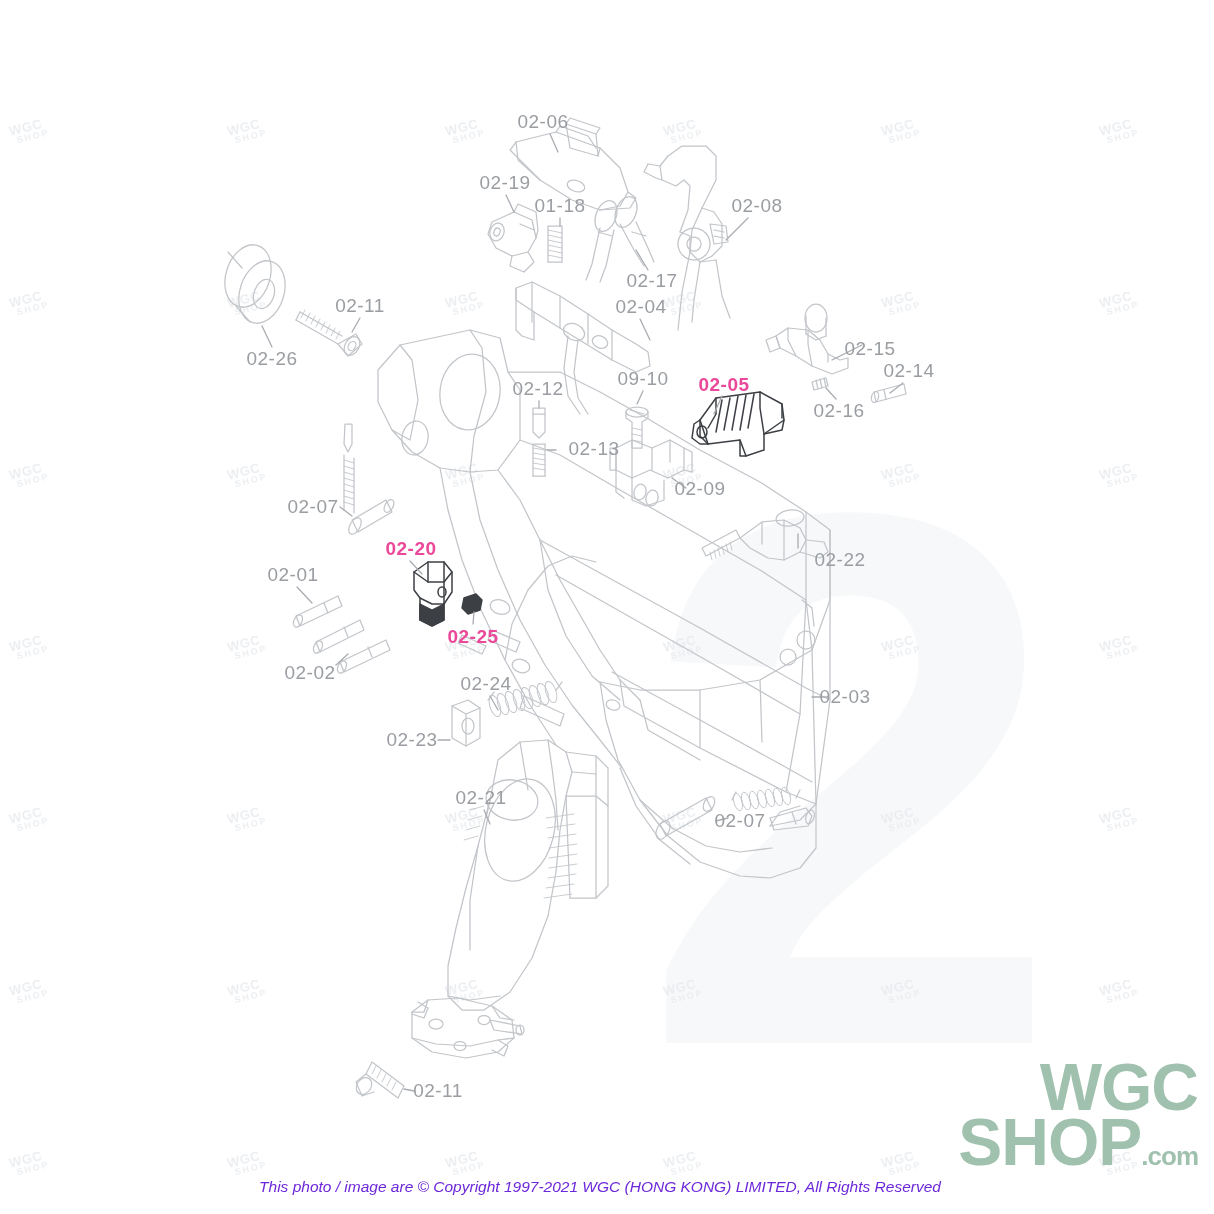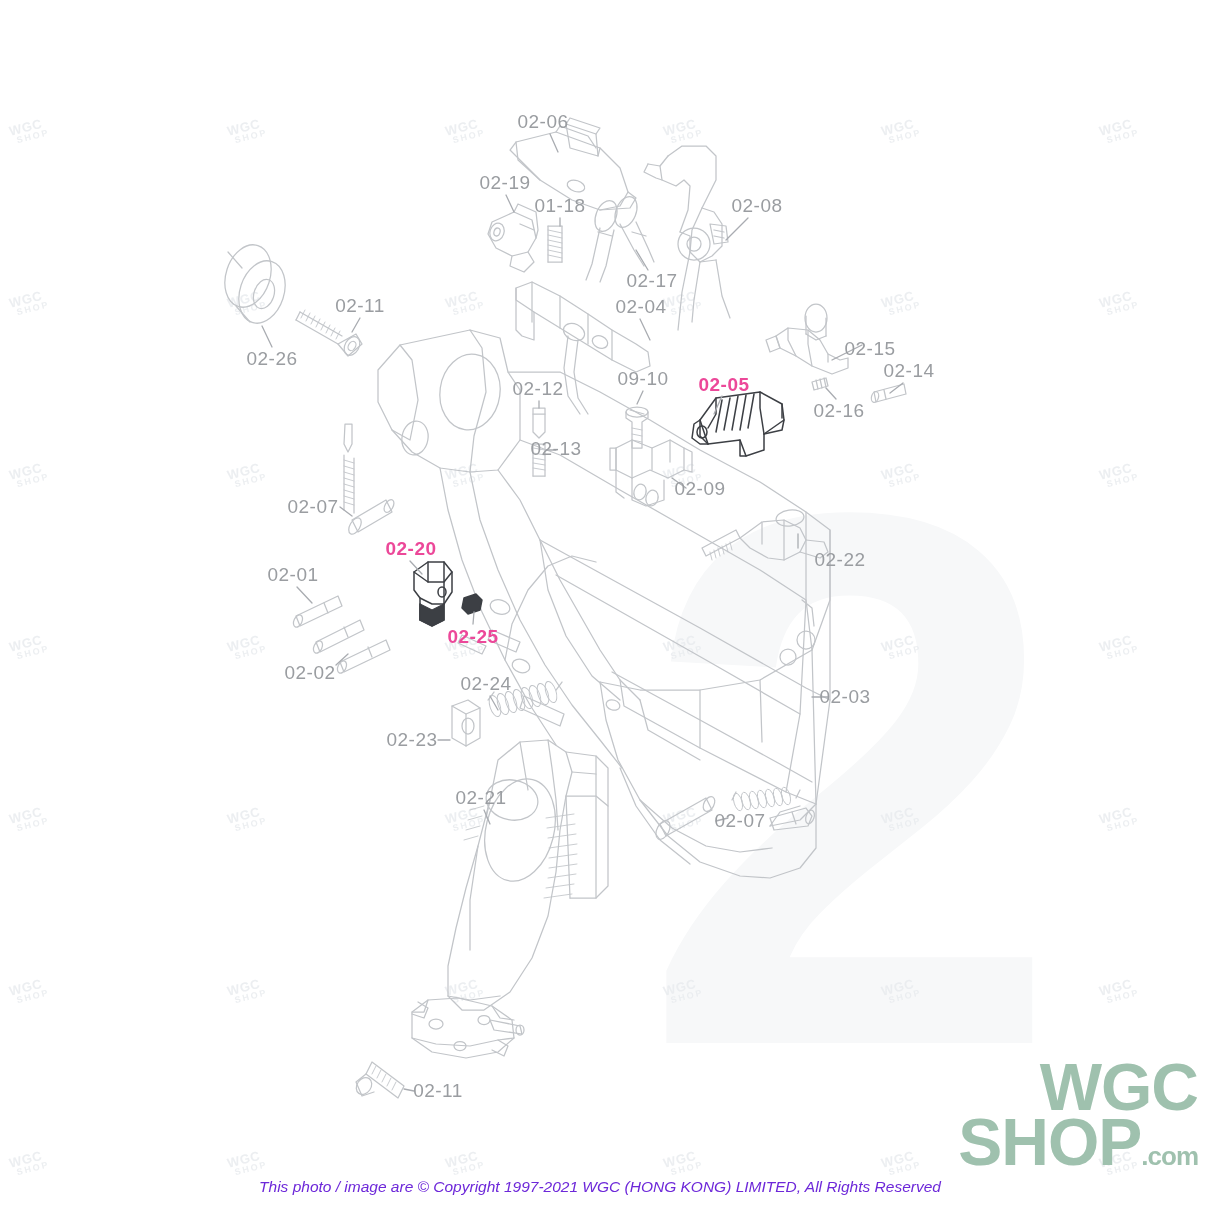--- a/index.html
+++ b/index.html
@@ -545,21 +545,21 @@
       <div class="lbl" style="left: 652px; top: 281px;">02-17</div>
       <div class="lbl" style="left: 641px; top: 307px;">02-04</div>
       <div class="lbl" style="left: 360px; top: 306px;">02-11</div>
       <div class="lbl" style="left: 870px; top: 333px; margin-top: 16px;">02-15</div>
       <div class="lbl" style="left: 272px; top: 359px;">02-26</div>
       <div class="lbl" style="left: 909px; top: 371px;">02-14</div>
       <div class="lbl" style="left: 538px; top: 389px;">02-12</div>
       <div class="lbl" style="left: 643px; top: 379px;">09-10</div>
       <div class="lbl hi" style="left: 724px; top: 385px;">02-05</div>
       <div class="lbl" style="left: 839px; top: 411px;">02-16</div>
-      <div class="lbl" style="left: 556px; top: 449px; text-align: right;">02-13</div>
+      <div class="lbl" style="left: 594px; top: 449px; text-align: right;">02-13</div>
       <div class="lbl" style="left: 700px; top: 489px;">02-09</div>
       <div class="lbl" style="left: 313px; top: 507px;">02-07</div>
       <div class="lbl hi" style="left: 411px; top: 549px;">02-20</div>
       <div class="lbl" style="left: 840px; top: 560px;">02-22</div>
       <div class="lbl" style="left: 293px; top: 575px;">02-01</div>
       <div class="lbl hi" style="left: 473px; top: 637px;">02-25</div>
       <div class="lbl" style="left: 310px; top: 673px;">02-02</div>
       <div class="lbl" style="left: 486px; top: 684px;">02-24</div>
       <div class="lbl" style="left: 845px; top: 697px;">02-03</div>
       <div class="lbl" style="left: 412px; top: 740px;">02-23</div>

